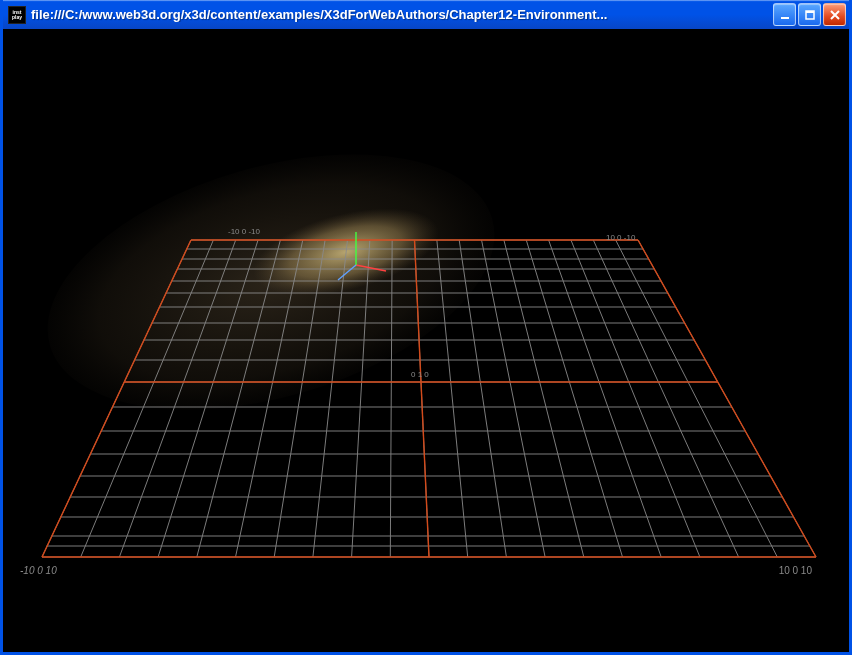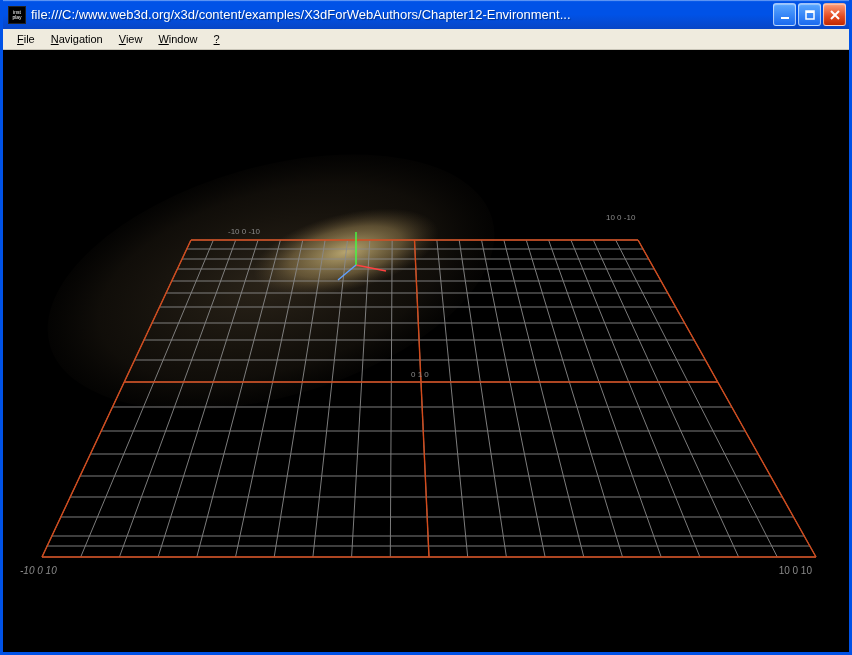--- a/index.html
+++ b/index.html
@@ -1,17 +1,17 @@
 <!DOCTYPE html>
 <html><head>
 <meta charset="utf-8">
 <style>
   html,body{margin:0;padding:0;width:852px;height:655px;overflow:hidden;font-family:Tahoma,Arial,sans-serif;font-size:11px;background:#3a6ea5;}
   .window{position:absolute;inset:0;border:3px solid #0052e7;border-top:none;background:#000;box-sizing:border-box;}
-  .titlebar{height:29px;background:linear-gradient(to bottom,#1a6af0 0%,#0052e7 8%,#0052e7 50%,#0846c6 100%);display:flex;align-items:center;color:#fff;font-weight:normal;font-size:13px;box-shadow:inset 0 1px 0 rgba(255,255,255,.3);}
+  .titlebar{height:29px;background:linear-gradient(to bottom,#1a6af0 0%,#0052e7 8%,#0052e7 50%,#0846c6 100%);display:flex;align-items:center;color:#fff;font-weight:bold;font-size:13px;box-shadow:inset 0 1px 0 rgba(255,255,255,.3);}
   .app-icon{width:16px;height:16px;margin:0 5px 0 5px;background:#000;border:1px solid #222;display:flex;flex-direction:column;align-items:center;justify-content:center;font-size:5px;line-height:5px;color:#fff;}
   .title-text{flex:1;white-space:nowrap;overflow:hidden;text-overflow:clip;text-shadow:1px 1px 1px rgba(0,0,0,.4);}
   .win-btns{display:flex;gap:2px;margin-right:3px;}
   .win-btn{width:21px;height:21px;border-radius:3px;border:1px solid rgba(255,255,255,.6);display:flex;align-items:center;justify-content:center;color:#fff;font-weight:bold;box-shadow:inset 0 1px 1px rgba(255,255,255,.4);}
   .win-btn.blue{background:linear-gradient(to bottom,#5aa7ff,#1a6af0);}
   .win-btn.red{background:linear-gradient(to bottom,#ff9d7a,#e24a20 60%,#c22900);}
   .menubar{height:20px;background:#efebde;display:flex;align-items:center;padding:0 6px;gap:0;color:#000;border-bottom:1px solid #c9c5b8;}
   .menu-item{padding:2px 8px;text-decoration:underline;text-decoration-color:rgba(0,0,0,0);cursor:default;}
   .menu-item .u{text-decoration:underline;}
   .viewport{position:absolute;left:3px;right:3px;top:52px;bottom:3px;background:#000;}
@@ -47,27 +47,20 @@
           </svg>
       </div>
       <div class="win-btn red">
         <svg width="10" height="10">
             <path d="M1 1 L9 9 M9 1 L1 9" stroke="#fff" stroke-width="2"></path>
           </svg>
       </div>
     </div>
   </div>
 
-  <div class="menubar">
-    <span class="menu-item"><span class="u">F</span>ile</span>
-    <span class="menu-item"><span class="u">N</span>avigation</span>
-    <span class="menu-item"><span class="u">V</span>iew</span>
-    <span class="menu-item"><span class="u">W</span>indow</span>
-    <span class="menu-item"><span class="u">?</span></span>
-  </div>
 
   <div class="viewport">
 
     <svg width="846" height="600" viewBox="0 0 846 600" style="position:absolute;left:0;top:0;">
       <defs>
         <radialGradient id="sound1" cx="50%" cy="50%" r="50%">
           <stop offset="0%" stop-color="#c9b57a" stop-opacity=".9"></stop>
           <stop offset="60%" stop-color="#a08855" stop-opacity=".5"></stop>
           <stop offset="100%" stop-color="#6b5838" stop-opacity="0"></stop>
         </radialGradient>
@@ -144,18 +137,18 @@
       <g stroke-width="1.4">
         <line x1="350" y1="213" x2="380" y2="219" stroke="#ff4040"></line>
         <line x1="350" y1="213" x2="350" y2="180" stroke="#40ff40"></line>
         <line x1="350" y1="213" x2="332" y2="228" stroke="#60a0ff"></line>
       </g>
     </svg>
 
     <div class="coord-label" style="left:14px;top:513px;font-style:italic;">-10 0 10</div>
     <div class="coord-label" style="right:34px;top:513px;">10 0 10</div>
     <div class="coord-label" style="left:182px;top:175px;font-size:8px;margin-left:40px;">-10 0 -10</div>
-    <div class="coord-label" style="left:600px;top:161px;font-size:8px;">10 0 -10</div>
+    <div class="coord-label" style="left:600px;top:181px;font-size:8px;">10 0 -10</div>
     <div class="coord-label" style="left:405px;top:318px;font-size:8px;">0 1 0</div>
 
 
   </div>
 </div>
 
 </body></html>

